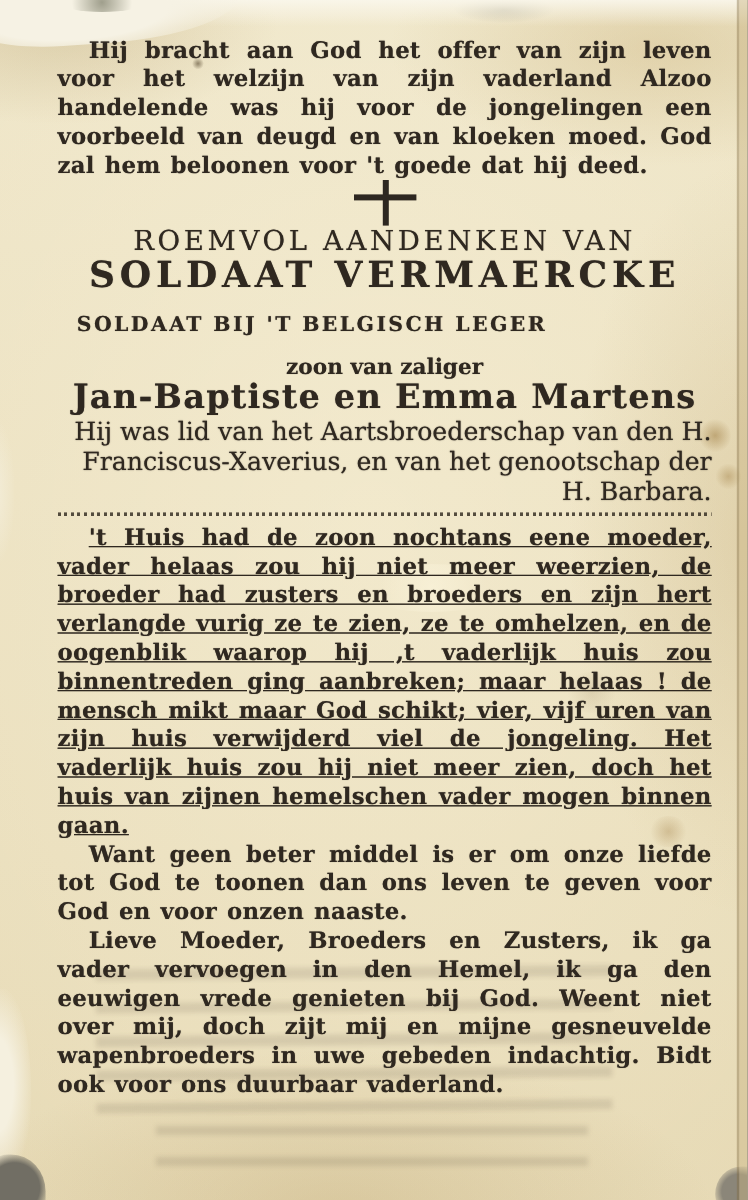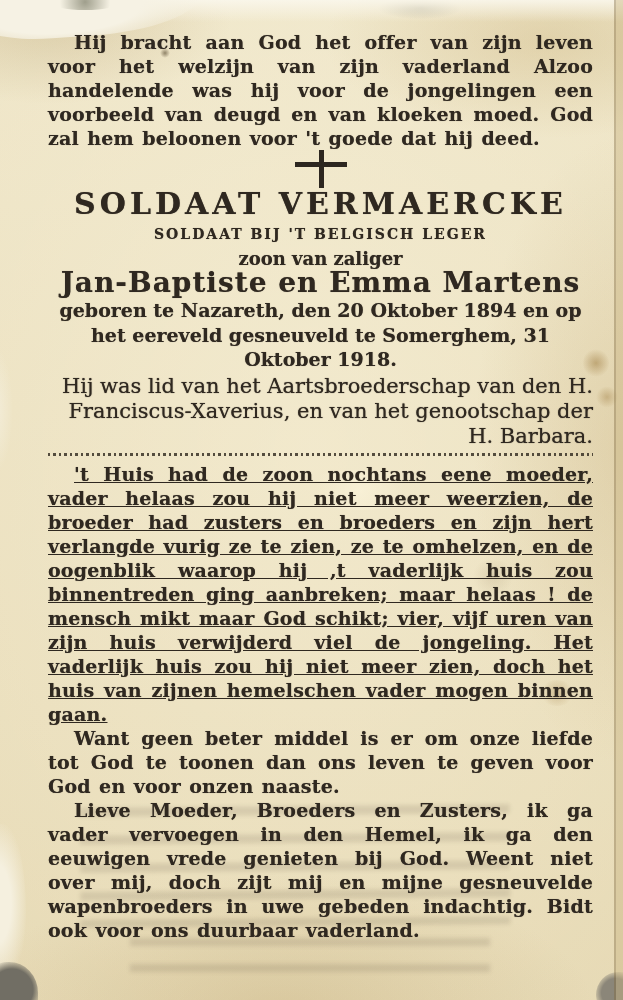--- a/index.html
+++ b/index.html
@@ -65,21 +65,21 @@
     letter-spacing:.2px;word-spacing:1.5px;
   }
   .mt4{margin-top:4px;text-decoration:underline;} .mt2{margin-top:2px;}
   .cross{width:56px;height:38px;margin:0 auto;position:relative;}
   .cross .v{position:absolute;left:26px;top:0;width:5px;height:38px;background:#2d2720;}
   .cross .h{position:absolute;left:2px;top:12px;width:52px;height:5px;background:#2d2720;}
   .h-roemvol{font-size:23px;line-height:26px;font-weight:400;text-align:center;
     letter-spacing:3px;margin:0;}
   .h-name{font-size:30px;line-height:32px;font-weight:700;text-align:center;
     letter-spacing:4px;margin:0;white-space:nowrap;}
-  .h-rank{font-size:14px;line-height:19px;font-weight:700;text-align:center;letter-spacing:2px;margin:5px;}
+  .h-rank{font-size:17px;line-height:19px;font-weight:700;text-align:left;letter-spacing:2px;margin:16px;}
   .h-zoon{font-size:18px;line-height:19px;font-weight:700;text-align:center;margin:2px 0 0;}
   .h-parents{font-size:28px;line-height:30px;font-weight:700;text-align:center;letter-spacing:1px;margin:0;}
   .h-dates{font-size:19px;line-height:24.5px;font-weight:700;text-align:center;margin:0;}
   .h-member{font-size:21px;line-height:25px;font-weight:400;text-align:right;margin:2px 0 4px;
     text-shadow:0 0 1px rgba(47,40,32,.8);}
   .dotline{height:3px;margin:0 0 6px;border:0;
     background:repeating-linear-gradient(90deg, rgba(45,38,28,.8) 0 2.5px, transparent 2.5px 5.5px);}
 </style>
 </head>
 <body>
@@ -106,25 +106,25 @@
 
   <div class="content txt">
 
     <p class="body-text">Hij bracht aan God het offer van zijn leven voor het welzijn van zijn vaderland Alzoo handelende was hij voor de jongelingen een voorbeeld van deugd en van kloeken moed. God zal hem beloonen voor 't goede dat hij deed.</p>
 
     <div class="cross">
       <div class="v"></div>
       <div class="h"></div>
     </div>
 
+    <h2 class="h-roemvol">ROEMVOL AANDENKEN VAN</h2>
     <h1 class="h-name">SOLDAAT VERMAERCKE</h1>
     <div class="h-rank">SOLDAAT BIJ 'T BELGISCH LEGER</div>
     <div class="h-zoon">zoon van zaliger</div>
     <div class="h-parents">Jan-Baptiste en Emma Martens</div>
-    <div class="h-dates">geboren te Nazareth, den 20 Oktober 1894 en op het eereveld gesneuveld te Somerghem, 31 Oktober 1918.</div>
     <div class="h-member">Hij was lid van het Aartsbroederschap van den H. Franciscus-Xaverius, en van het genootschap der H. Barbara.</div>
 
     <hr class="dotline">
 
     <p class="body-text mt4">'t Huis had de zoon nochtans eene moeder, vader helaas zou hij niet meer weerzien, de broeder had zusters en broeders en zijn hert verlangde vurig ze te zien, ze te omhelzen, en de oogenblik waarop hij ,t vaderlijk huis zou binnentreden ging aanbreken; maar helaas ! de mensch mikt maar God schikt; vier, vijf uren van zijn huis verwijderd viel de jongeling. Het vaderlijk huis zou hij niet meer zien, doch het huis van zijnen hemelschen vader mogen binnen gaan.</p>
     <p class="body-text mt2">Want geen beter middel is er om onze liefde tot God te toonen dan ons leven te geven voor God en voor onzen naaste.</p>
     <p class="body-text mt2">Lieve Moeder, Broeders en Zusters, ik ga vader vervoegen in den Hemel, ik ga den eeuwigen vrede genieten bij God. Weent niet over mij, doch zijt mij en mijne gesneuvelde wapenbroeders in uwe gebeden indachtig. Bidt ook voor ons duurbaar vaderland.</p>
 
   </div>
 </div>

